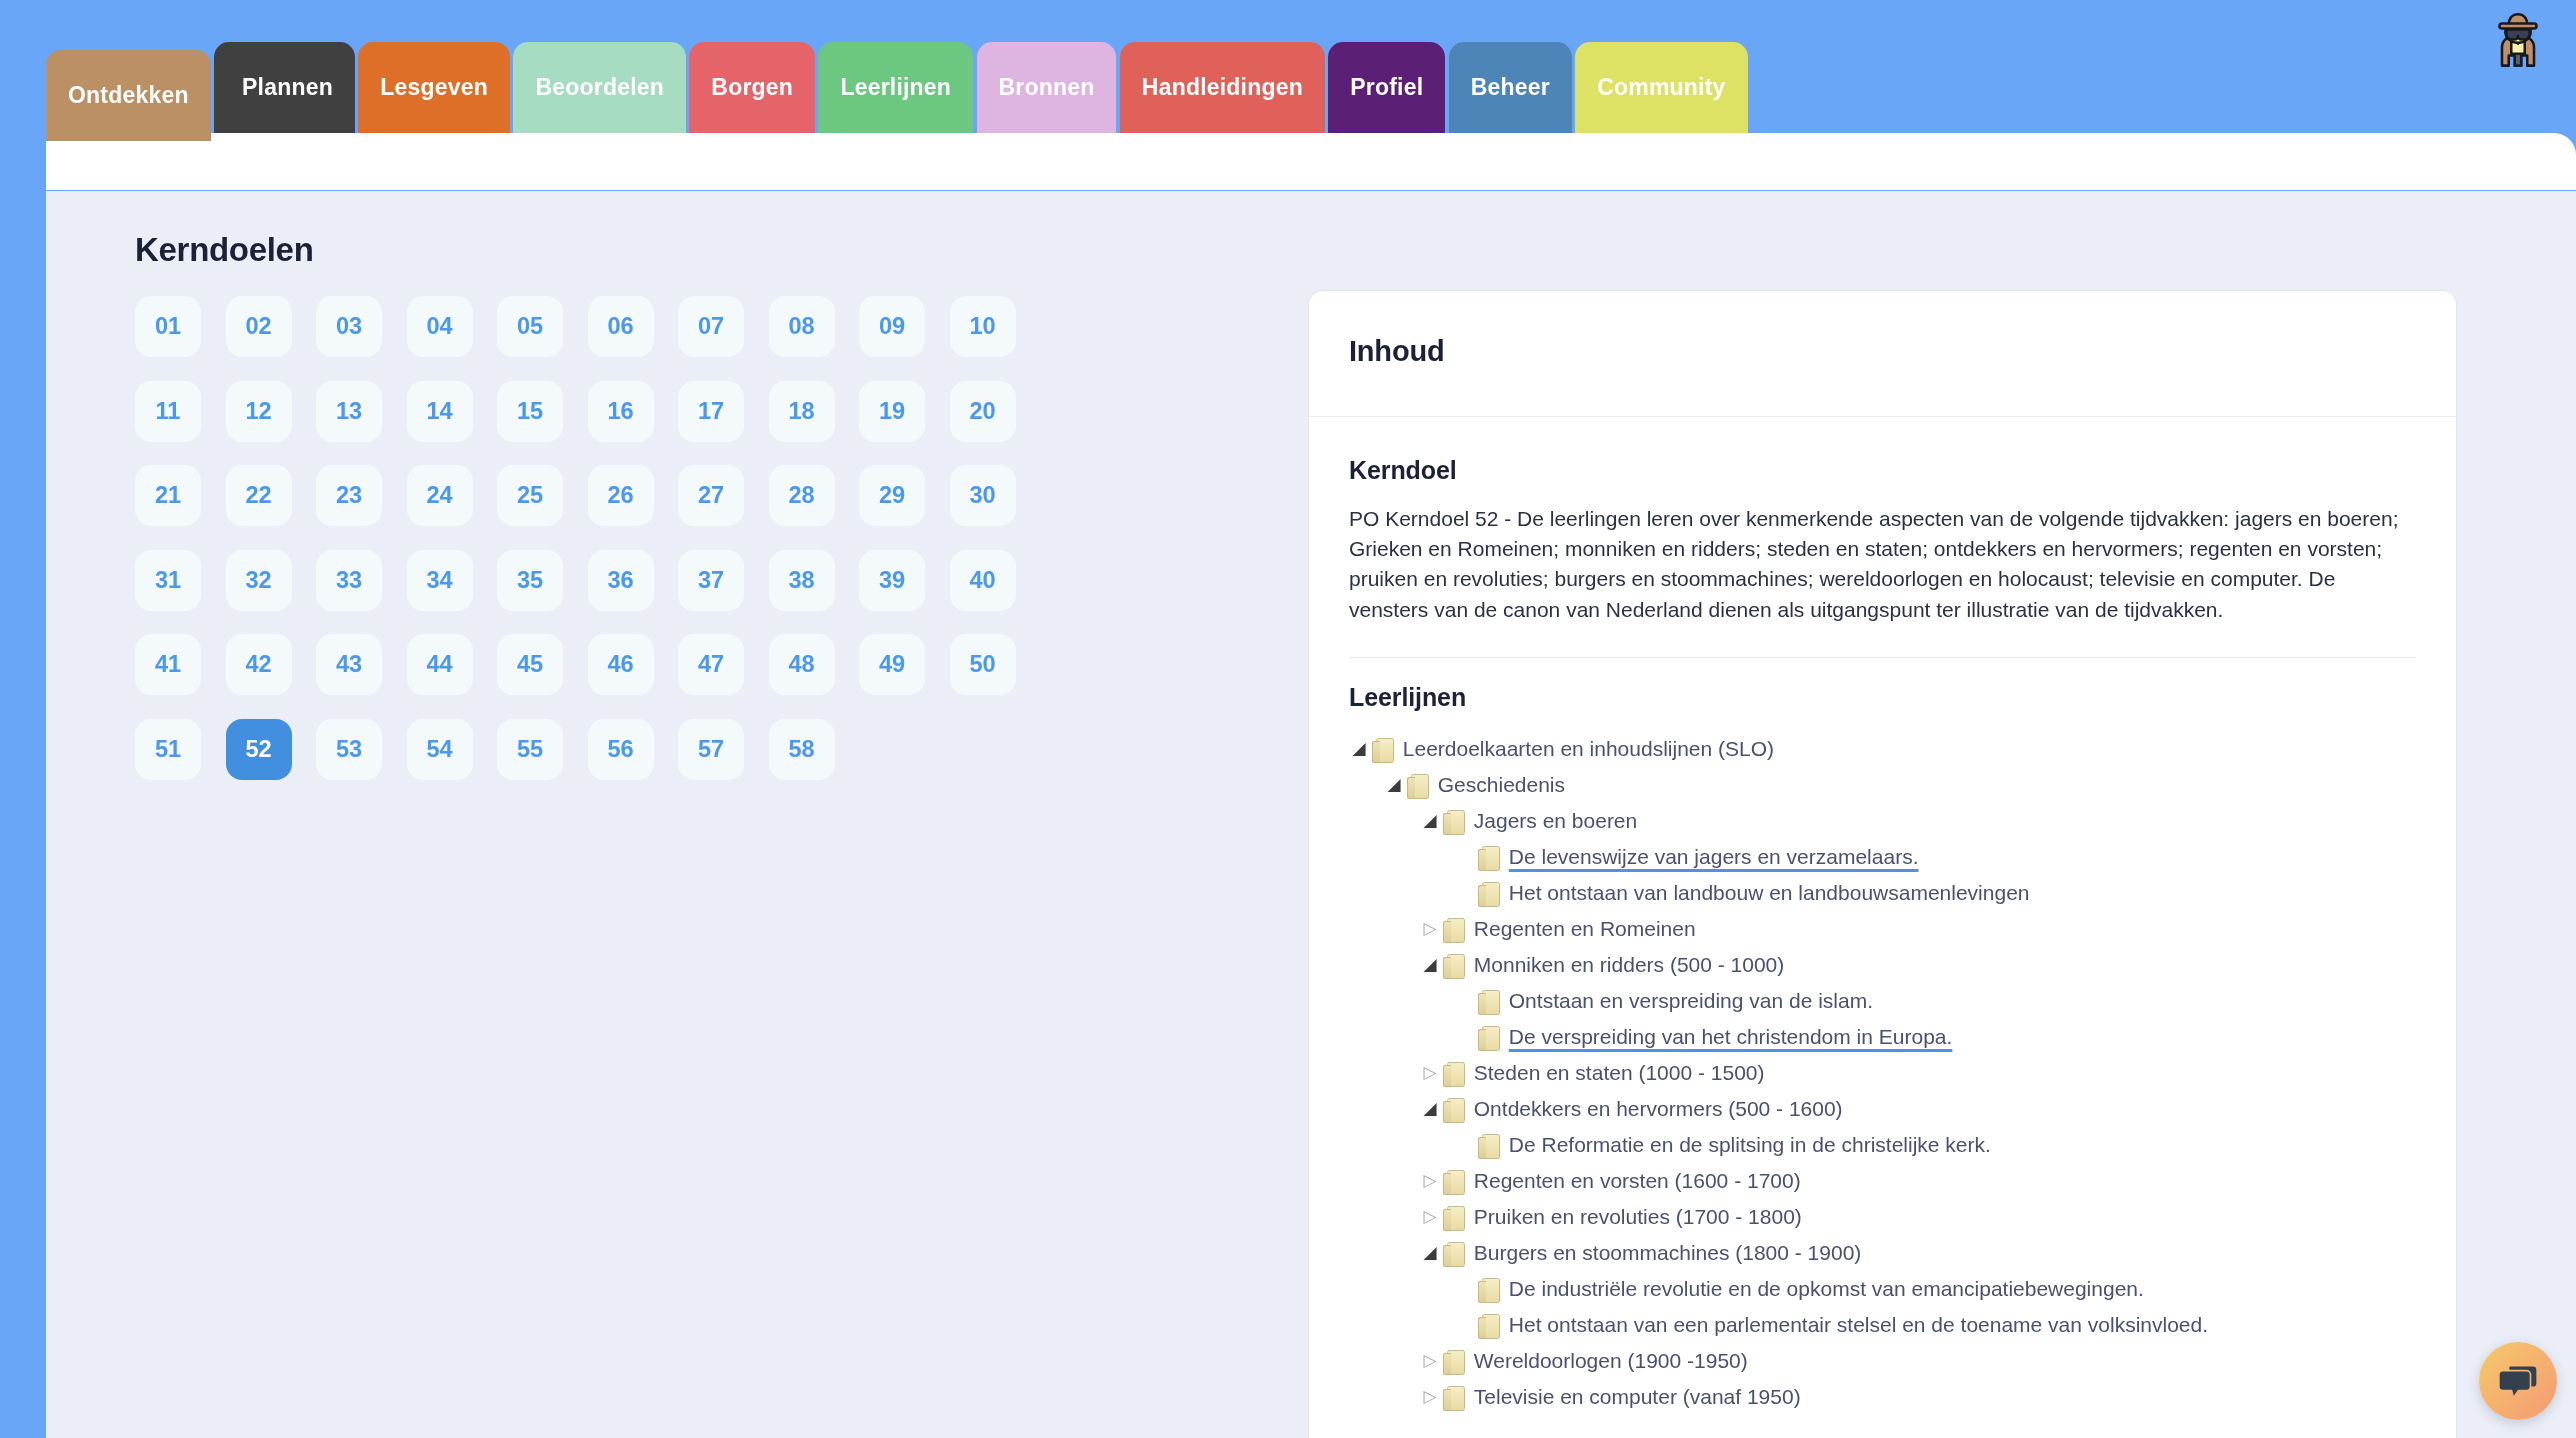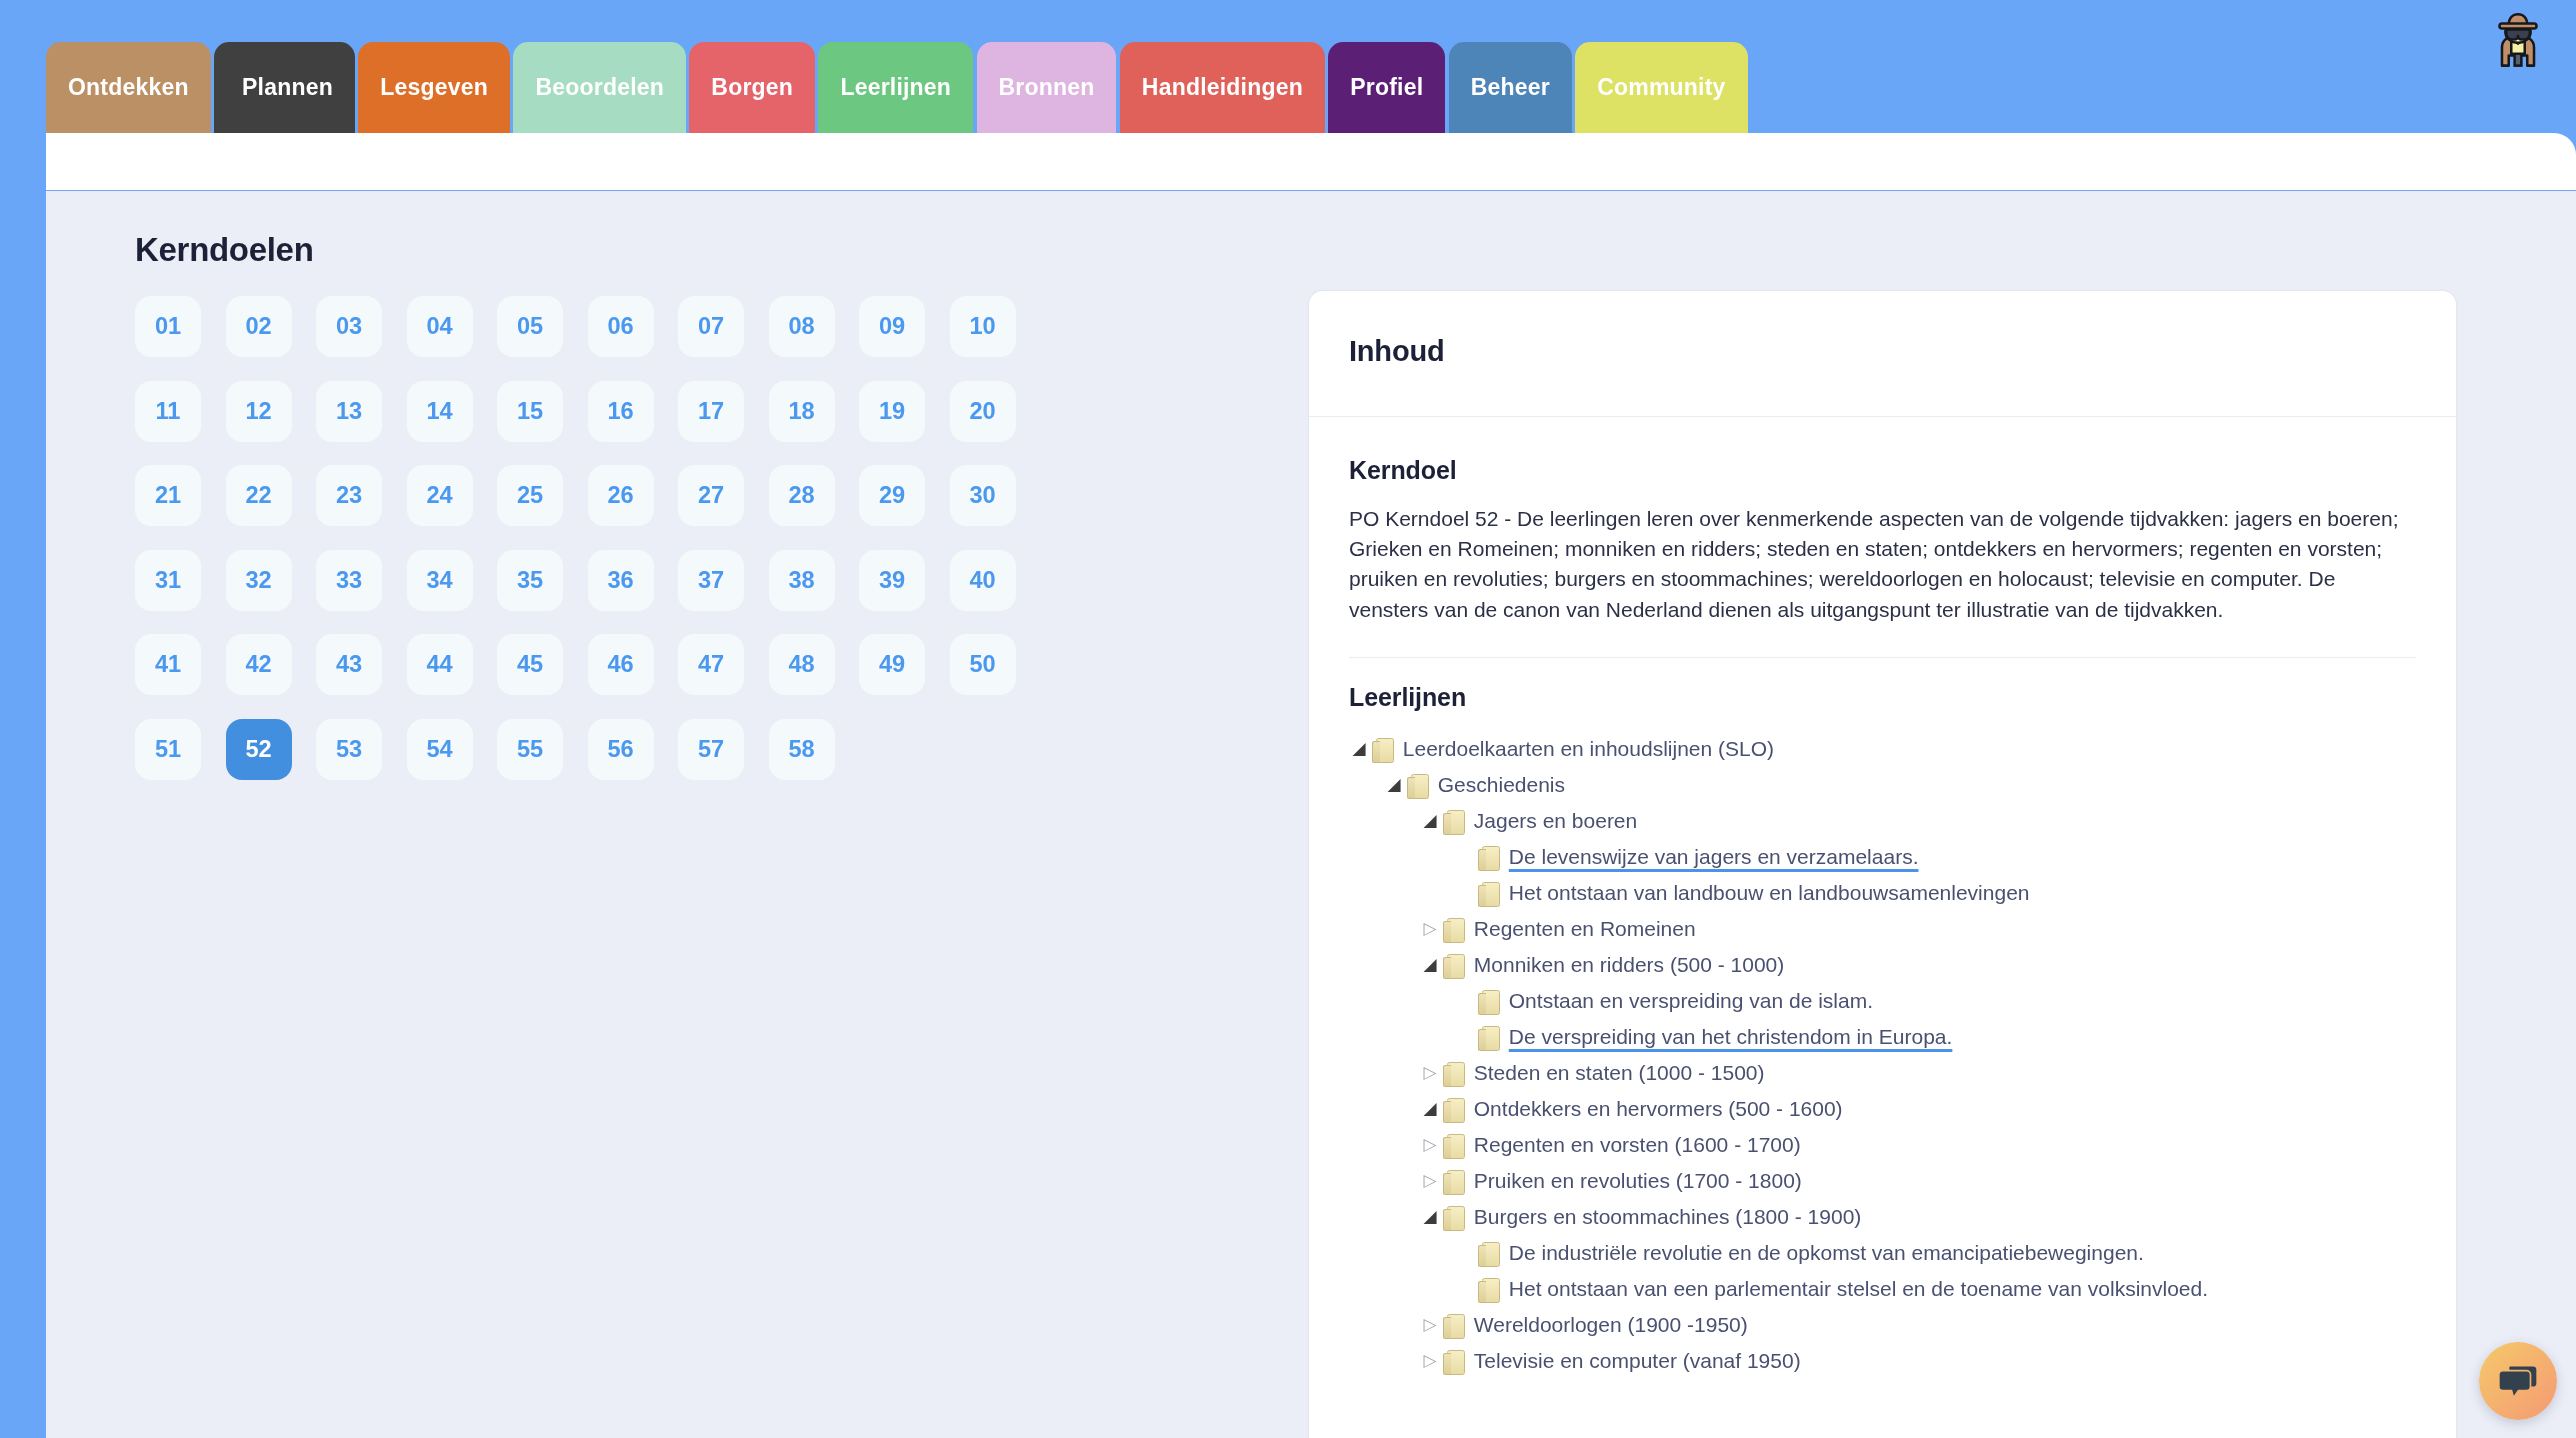--- a/index.html
+++ b/index.html
@@ -232,21 +232,21 @@
     z-index:20;
     cursor:pointer;
   }
 </style>
 </head>
 <body>
 
 <div id="page-shell">
 
   <nav id="tabbar">
-      <div class="tab" style="background: rgb(187, 144, 101);">Ontdekken</div>
+      <div class="tab" style="background: rgb(187, 144, 101); margin-top: 8px;">Ontdekken</div>
       <div class="tab" style="background: #404040; padding-left: 28px;">Plannen</div>
       <div class="tab" style="background: rgb(221, 111, 40);">Lesgeven</div>
       <div class="tab" style="background: rgb(165, 220, 194);">Beoordelen</div>
       <div class="tab" style="background: rgb(228, 100, 106); text-align: right;">Borgen</div>
       <div class="tab" style="background: rgb(108, 200, 129);">Leerlijnen</div>
       <div class="tab" style="background: rgb(221, 181, 224);">Bronnen</div>
       <div class="tab" style="background: rgb(224, 97, 90); text-align: center;">Handleidingen</div>
       <div class="tab" style="background: rgb(91, 32, 118);">Profiel</div>
       <div class="tab" style="background: rgb(77, 133, 185);">Beheer</div>
       <div class="tab" style="background: rgb(221, 226, 100);">Community</div>
@@ -382,20 +382,25 @@
             <div class="tree-row lvl-2">
               <span class="twisty closed">▷</span>
               <span class="folder-icon"></span>
               <span class="node-label">Steden en staten (1000 - 1500)</span>
             </div>
             <div class="tree-row lvl-2">
               <span class="twisty open">◢</span>
               <span class="folder-icon"></span>
               <span class="node-label">Ontdekkers en hervormers (500 - 1600)</span>
             </div>
+            <div class="tree-row lvl-3">
+              <span class="twisty none"></span>
+              <span class="folder-icon"></span>
+              <span class="node-label">De Reformatie en de splitsing in de christelijke kerk.</span>
+            </div>
             <div class="tree-row lvl-2">
               <span class="twisty closed">▷</span>
               <span class="folder-icon"></span>
               <span class="node-label">Regenten en vorsten (1600 - 1700)</span>
             </div>
             <div class="tree-row lvl-2">
               <span class="twisty closed">▷</span>
               <span class="folder-icon"></span>
               <span class="node-label">Pruiken en revoluties (1700 - 1800)</span>
             </div>

